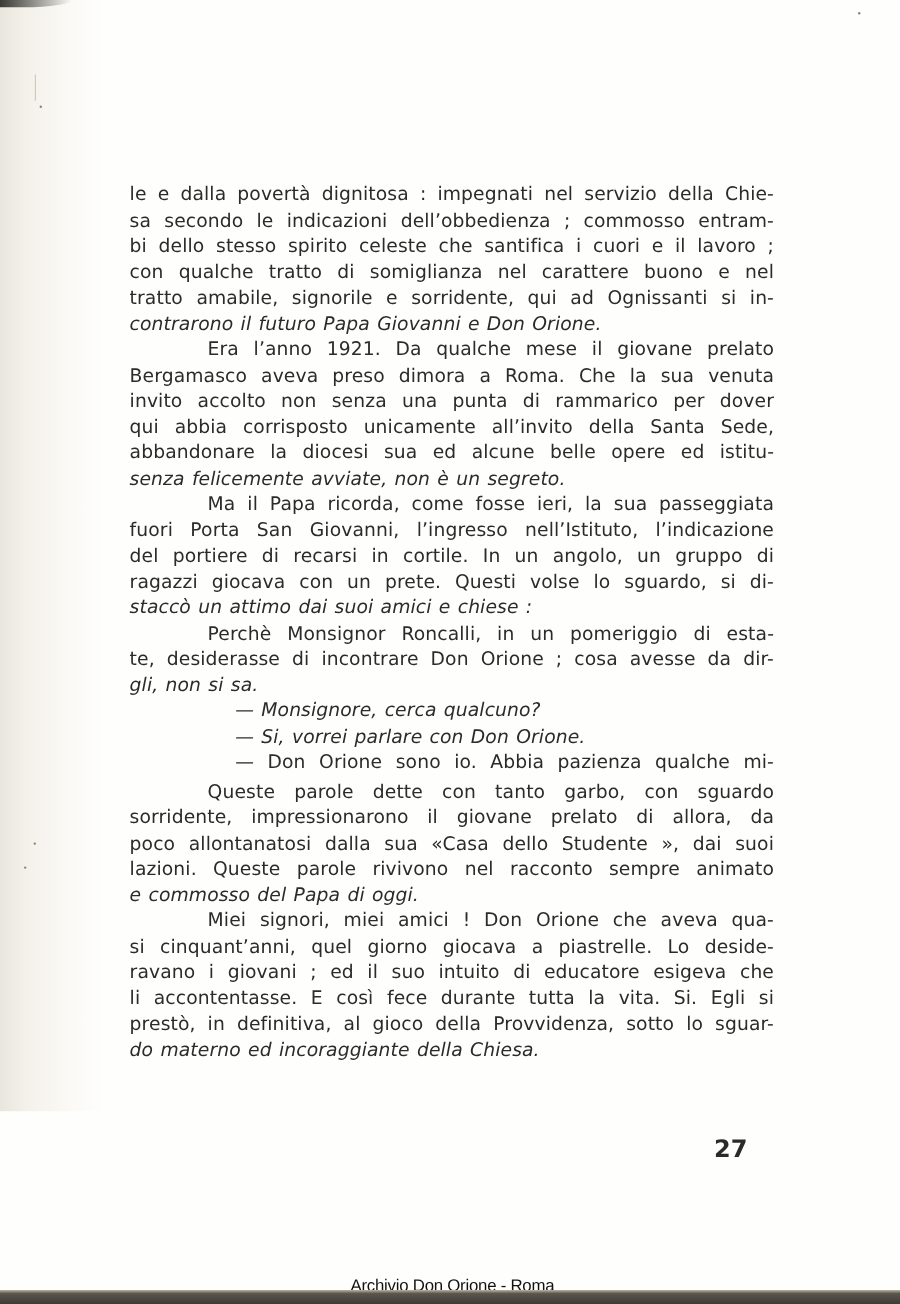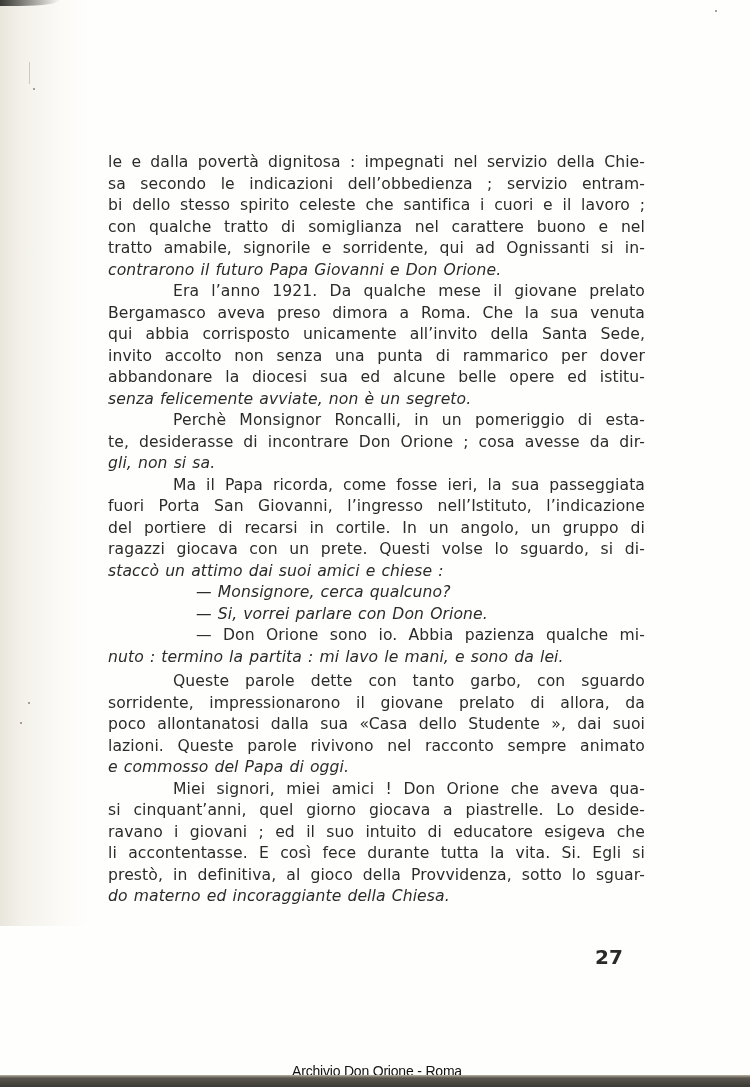--- a/index.html
+++ b/index.html
@@ -55,58 +55,57 @@
   <div class="gutter-mark"></div>
   <div class="speck" style="left:715px;top:10px;"></div>
   <div class="speck" style="left:33px;top:88px;"></div>
   <div class="speck" style="left:28px;top:702px;"></div>
   <div class="speck" style="left:20px;top:722px;"></div>
 
   <div class="text-block">
 
     <div>
       <span class="line">le e dalla povertà dignitosa : impegnati nel servizio della Chie-</span>
-      <span class="line">sa secondo le indicazioni dell’obbedienza ; servizio entram-</span>
+      <span class="line">sa secondo le indicazioni dell’obbedienza ; commosso entram-</span>
       <span class="line">bi dello stesso spirito celeste che santifica i cuori e il lavoro ;</span>
       <span class="line">con qualche tratto di somiglianza nel carattere buono e nel</span>
       <span class="line">tratto amabile, signorile e sorridente, qui ad Ognissanti si in-</span>
       <span class="line last">contrarono il futuro Papa Giovanni e Don Orione.</span>
     </div>
 
     <div>
       <span class="line indent">Era l’anno 1921. Da qualche mese il giovane prelato</span>
       <span class="line">Bergamasco aveva preso dimora a Roma. Che la sua venuta</span>
+      <span class="line">invito accolto non senza una punta di rammarico per dover</span>
       <span class="line">qui abbia corrisposto unicamente all’invito della Santa Sede,</span>
-      <span class="line">invito accolto non senza una punta di rammarico per dover</span>
       <span class="line">abbandonare la diocesi sua ed alcune belle opere ed istitu-</span>
       <span class="line last">senza felicemente avviate, non è un segreto.</span>
-    </div>
-
-    <div>
-      <span class="line indent">Perchè Monsignor Roncalli, in un pomeriggio di esta-</span>
-      <span class="line">te, desiderasse di incontrare Don Orione ; cosa avesse da dir-</span>
-      <span class="line last">gli, non si sa.</span>
     </div>
 
     <div>
       <span class="line indent">Ma il Papa ricorda, come fosse ieri, la sua passeggiata</span>
       <span class="line">fuori Porta San Giovanni, l’ingresso nell’Istituto, l’indicazione</span>
       <span class="line">del portiere di recarsi in cortile. In un angolo, un gruppo di</span>
       <span class="line">ragazzi giocava con un prete. Questi volse lo sguardo, si di-</span>
       <span class="line last">staccò un attimo dai suoi amici e chiese :</span>
     </div>
 
     <div>
+      <span class="line indent">Perchè Monsignor Roncalli, in un pomeriggio di esta-</span>
+      <span class="line">te, desiderasse di incontrare Don Orione ; cosa avesse da dir-</span>
+      <span class="line last">gli, non si sa.</span>
+    </div>
+
+    <div>
       <span class="line last dialog-indent">— Monsignore, cerca qualcuno?</span>
       <span class="line last dialog-indent">— Si, vorrei parlare con Don Orione.</span>
     </div>
 
     <div>
       <span class="line dialog-indent">— Don Orione sono io. Abbia pazienza qualche mi-</span>
-      <span class="line last">nuto : termino la partita : mi lavo le mani, e sono da lei.</span>
     </div>
 
     <div style="margin-top:3px;">
       <span class="line indent">Queste parole dette  con tanto  garbo, con  sguardo</span>
       <span class="line">sorridente,  impressionarono il giovane prelato di allora,  da</span>
       <span class="line">poco allontanatosi dalla sua  «Casa dello Studente », dai suoi</span>
       <span class="line">lazioni. Queste parole rivivono nel racconto sempre animato</span>
       <span class="line last">e commosso del Papa di oggi.</span>
     </div>
 

